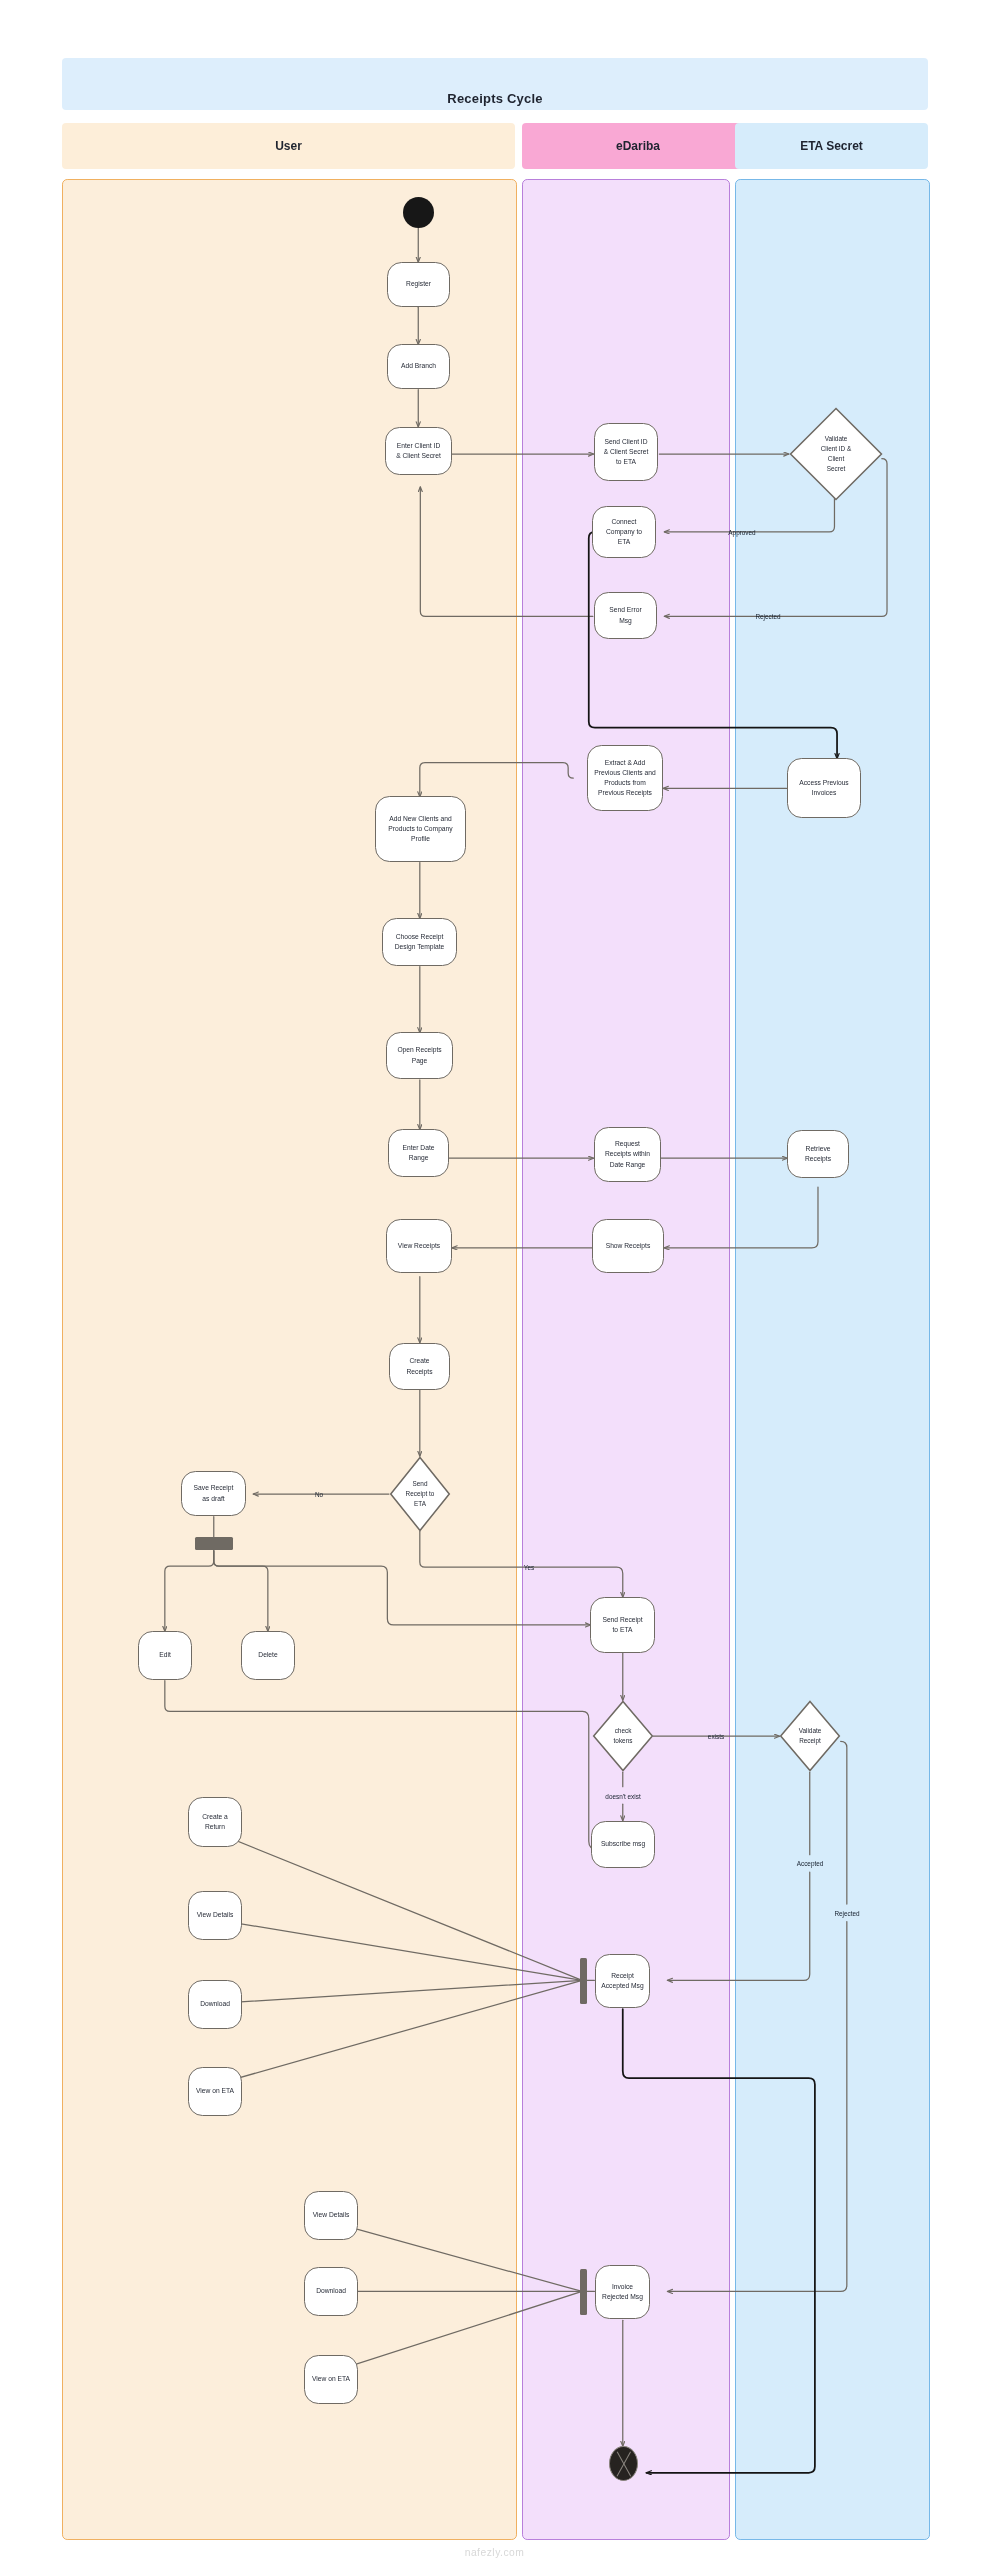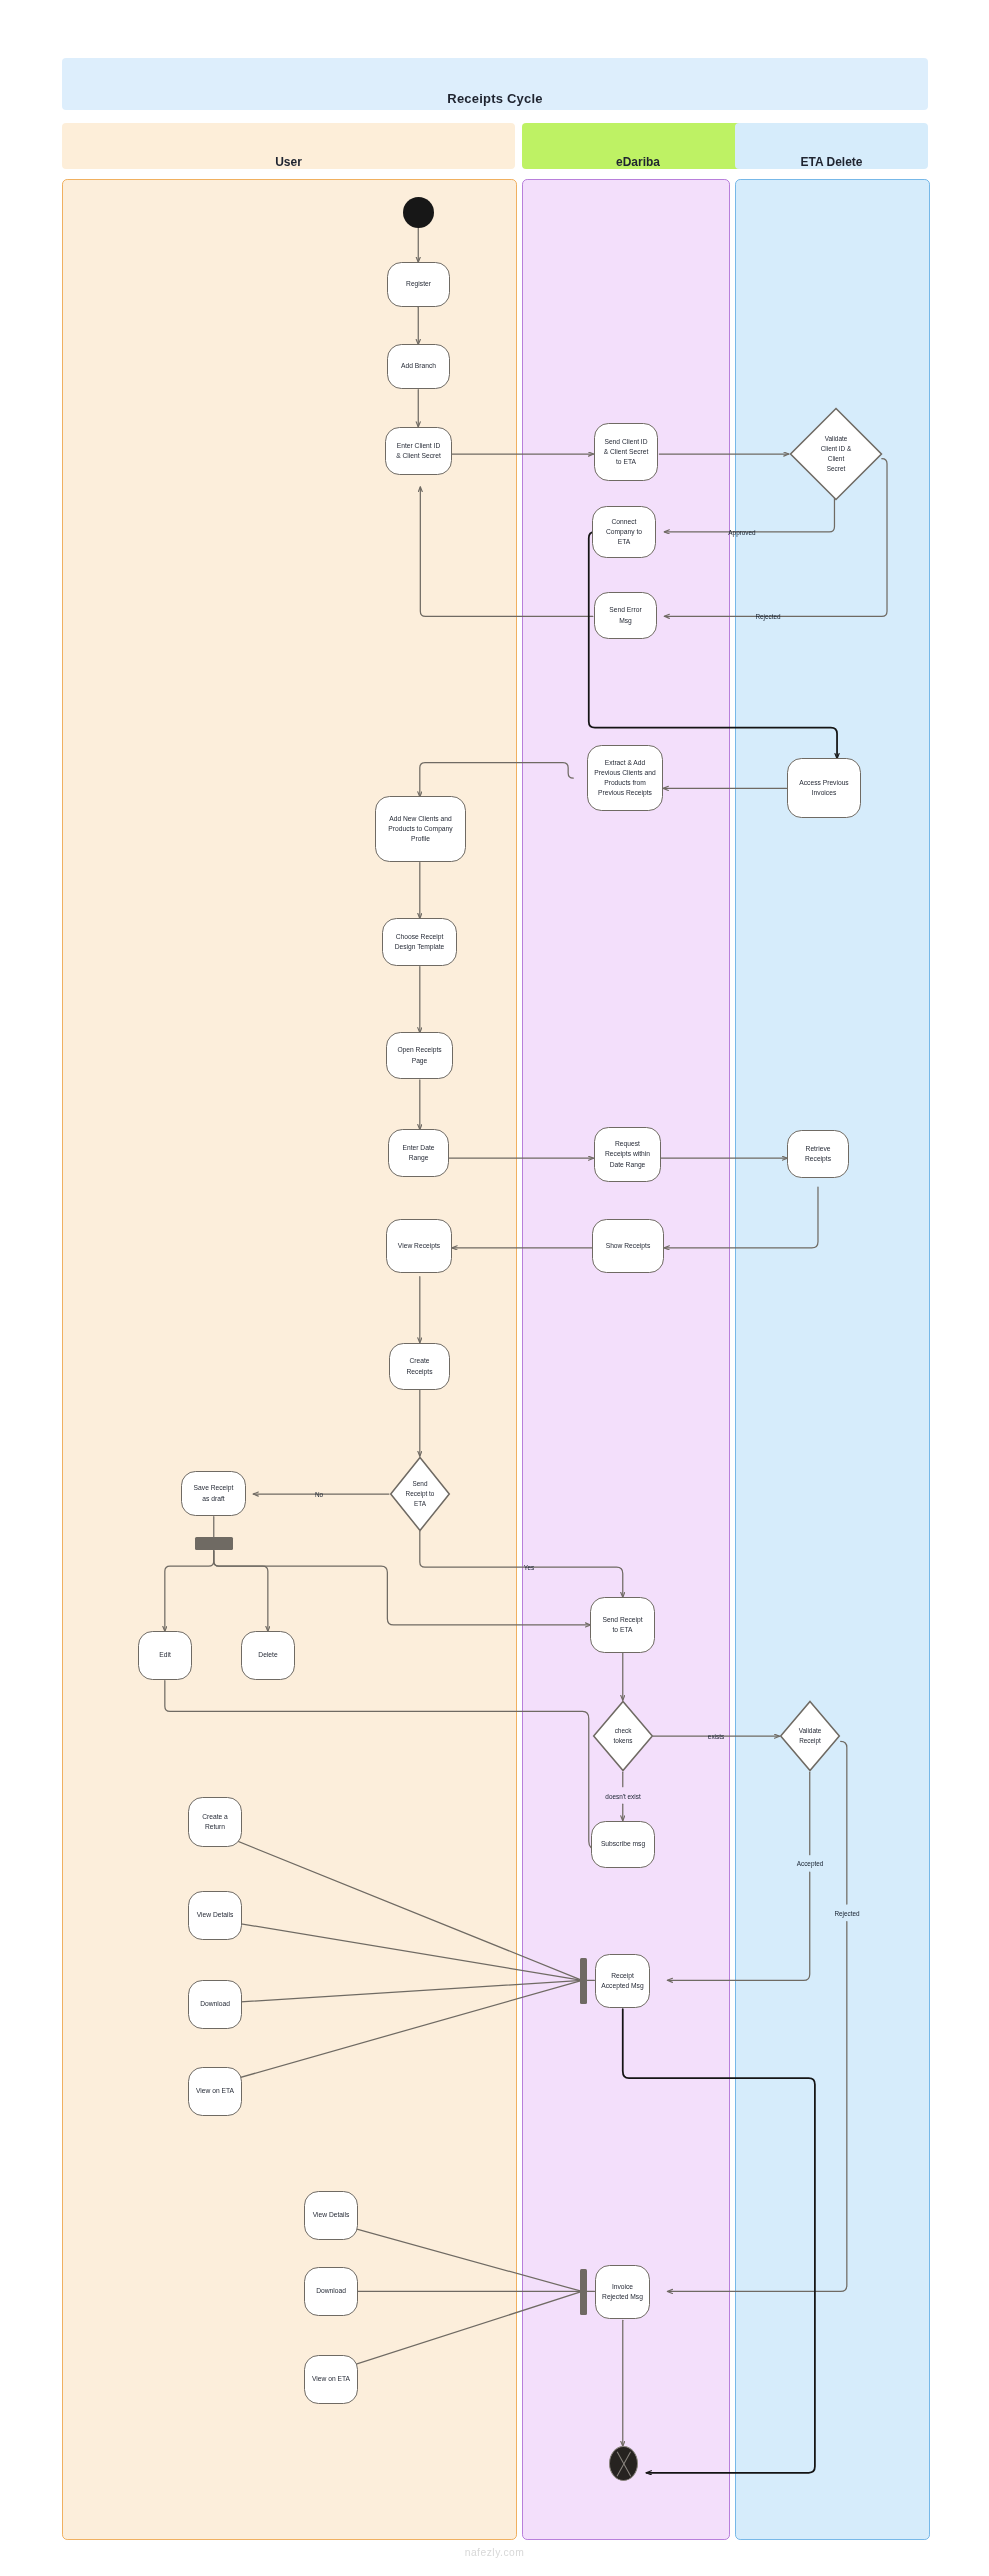--- a/index.html
+++ b/index.html
@@ -4,24 +4,24 @@
 <style>
   html,body{margin:0;padding:0;background:#ffffff;}
   body{font-family:"Liberation Sans", sans-serif;}
   #canvas{position:relative;width:989px;height:2608px;background:#ffffff;overflow:hidden;}
 
   .title-bar{position:absolute;left:62px;top:58px;width:866px;height:52px;
     background:#ddeefc;border-radius:4.1px;display:flex;align-items:center;justify-content:center;}
   .title-bar span{font-size:13px;font-weight:bold;color:#1f2430;letter-spacing:0.2px;margin-top:28px;}
 
   .lane-head{position:absolute;top:123px;height:46px;border-radius:4.1px;
-    display:flex;align-items:flex-end;justify-content:center;}
+    display:flex;align-items:center;justify-content:center;}
   .lane-head span{font-size:12px;font-weight:bold;color:#1f2430;}
   .lh-user{left:62px;width:453px;background:#fdeed9;}
-  .lh-edariba{left:522px;width:232px;background:#bef264;}
+  .lh-edariba{left:522px;width:232px;background:#f9a8d4;}
   .lh-eta{left:735px;width:193px;background:#d6ecfb;}
 
   .lane-body{position:absolute;top:179px;height:2359px;border-radius:5.2px;}
   .lb-user{left:62px;width:453px;background:#fceedb;border:0.5px solid #f0b060;}
   .lb-edariba{left:522px;width:206px;background:#f3dffb;border:0.5px solid #b87fdb;}
   .lb-eta{left:735px;width:193px;background:#d6ecfb;border:0.5px solid #77b8e8;}
 
   svg.edges{position:absolute;left:0;top:0;width:989px;height:2608px;pointer-events:none;}
 
   .node{position:absolute;background:#ffffff;border:1.5px solid #6f6a63;
@@ -61,21 +61,21 @@
     <span>Receipts  Cycle</span>
   </div>
 
   <div class="lane-head lh-user">
     <span>User</span>
   </div>
   <div class="lane-head lh-edariba">
     <span>eDariba</span>
   </div>
   <div class="lane-head lh-eta">
-    <span>ETA Delete</span>
+    <span>ETA Secret</span>
   </div>
 
   <div class="lane-body lb-user"></div>
   <div class="lane-body lb-edariba"></div>
   <div class="lane-body lb-eta"></div>
 
   <svg class="edges" viewBox="0 0 1920 5062">
     <defs>
       <marker id="ah" markerWidth="13" markerHeight="13" refX="10.5" refY="5" orient="auto" markerUnits="userSpaceOnUse">
         <path d="M1,1 L11,5 L1,9" fill="none" stroke="#6f6a63" stroke-width="2.2" stroke-linecap="round" stroke-linejoin="round"></path>

